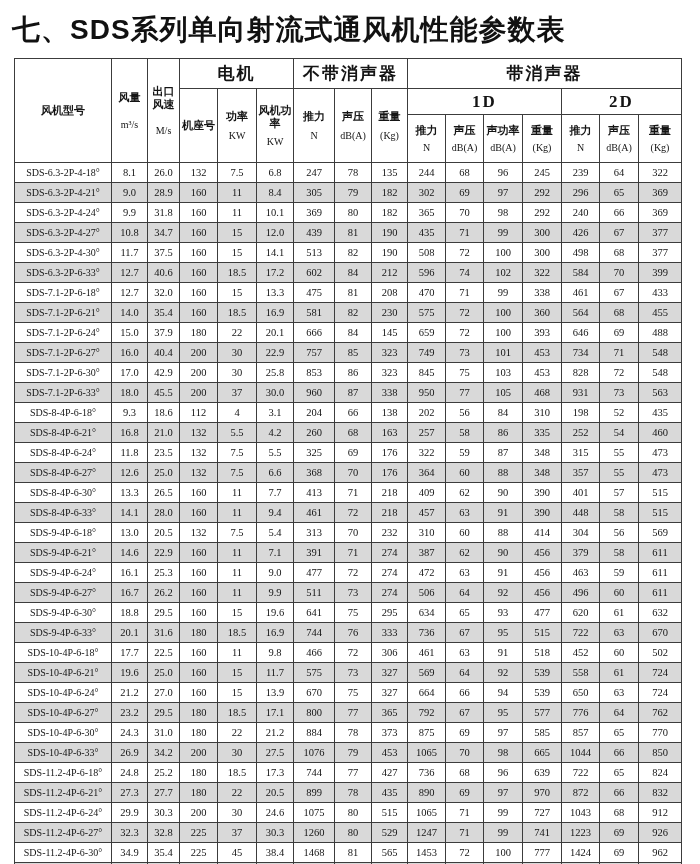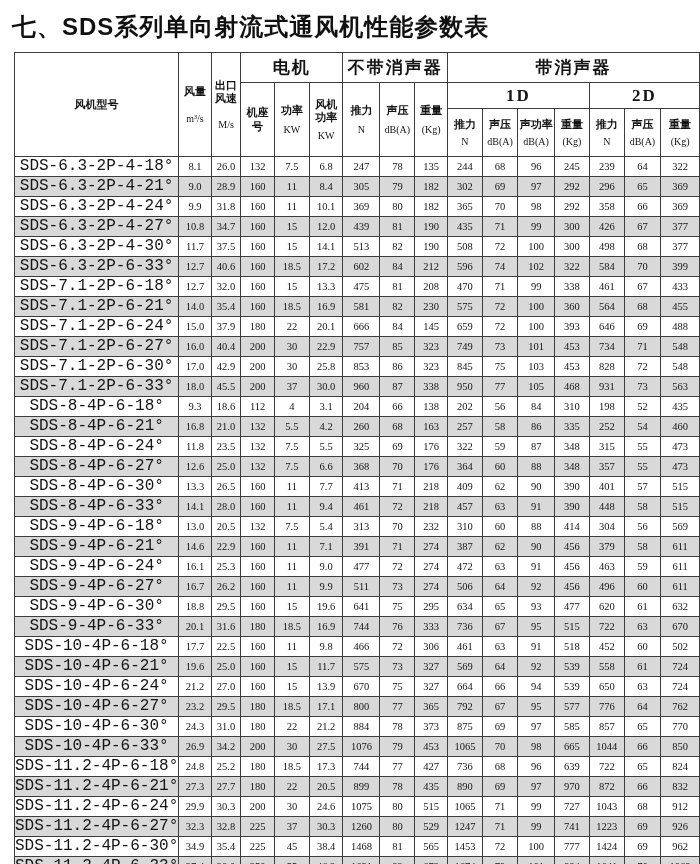--- a/index.html
+++ b/index.html
@@ -3,21 +3,21 @@
 <meta charset="utf-8">
 <style>
   html,body{margin:0;padding:0;background:#ffffff;}
   body{
     width:700px;height:864px;overflow:hidden;
     font-family:"Liberation Serif","DejaVu Serif",serif;
     color:#141414;
   }
   .page-title{
     font-family:"Liberation Sans","DejaVu Sans",sans-serif;
-    font-weight:bold;font-size:24px;letter-spacing:1px;
+    font-weight:bold;font-size:28px;letter-spacing:1px;
     margin:11px 0 9px 12px;color:#111;
   }
   table.spec{
     border-collapse:collapse;margin-left:14px;table-layout:fixed;
     background:#fff;
   }
   .spec th,.spec td{
     border:1px solid #3c3c3c;text-align:center;vertical-align:middle;
     padding:0;overflow:hidden;
   }
@@ -28,21 +28,21 @@
   .gap-xs{gap:5px;}
   .hname{font-size:11px;line-height:1.2;display:block;}
   .hgroup{font-size:17px;letter-spacing:2px;}
   .hunit{font-size:10px;font-weight:normal;display:block;line-height:1;}
   tr.hrow-a{height:30px;}
   tr.hrow-b{height:26px;}
   tr.hrow-c{height:48px;}
   .spec tbody td{
     font-size:10.5px;height:19px;line-height:19px;white-space:nowrap;
   }
-  .spec tbody td.model{font-size:16px;font-family:Liberation Mono, monospace;}
+  .spec tbody td.model{font-size:10px;}
   .spec tbody tr:nth-child(even){background:#d9d9d9;}
 </style>
 </head>
 <body>
 
 <h1 class="page-title">七、SDS系列单向射流式通风机性能参数表</h1>
 
 <table class="spec">
   <colgroup>
     <col style="width:97px">
@@ -213,21 +213,21 @@
         <td>160</td>
         <td>11</td>
         <td>10.1</td>
         <td>369</td>
         <td>80</td>
         <td>182</td>
         <td>365</td>
         <td>70</td>
         <td>98</td>
         <td>292</td>
-        <td>358</td>
+        <td>240</td>
         <td>66</td>
         <td>369</td>
       </tr>
       <tr>
         <td class="model">SDS-6.3-2P-4-27°</td>
         <td>10.8</td>
         <td>34.7</td>
         <td>160</td>
         <td>15</td>
         <td>12.0</td>

